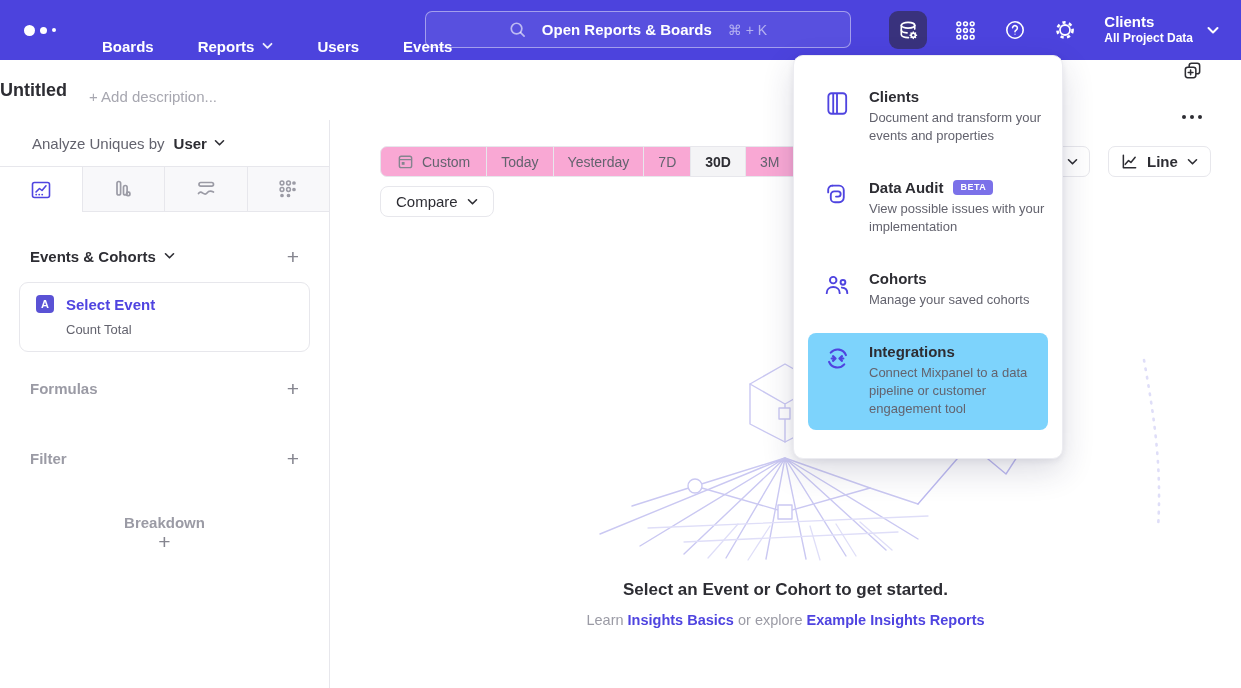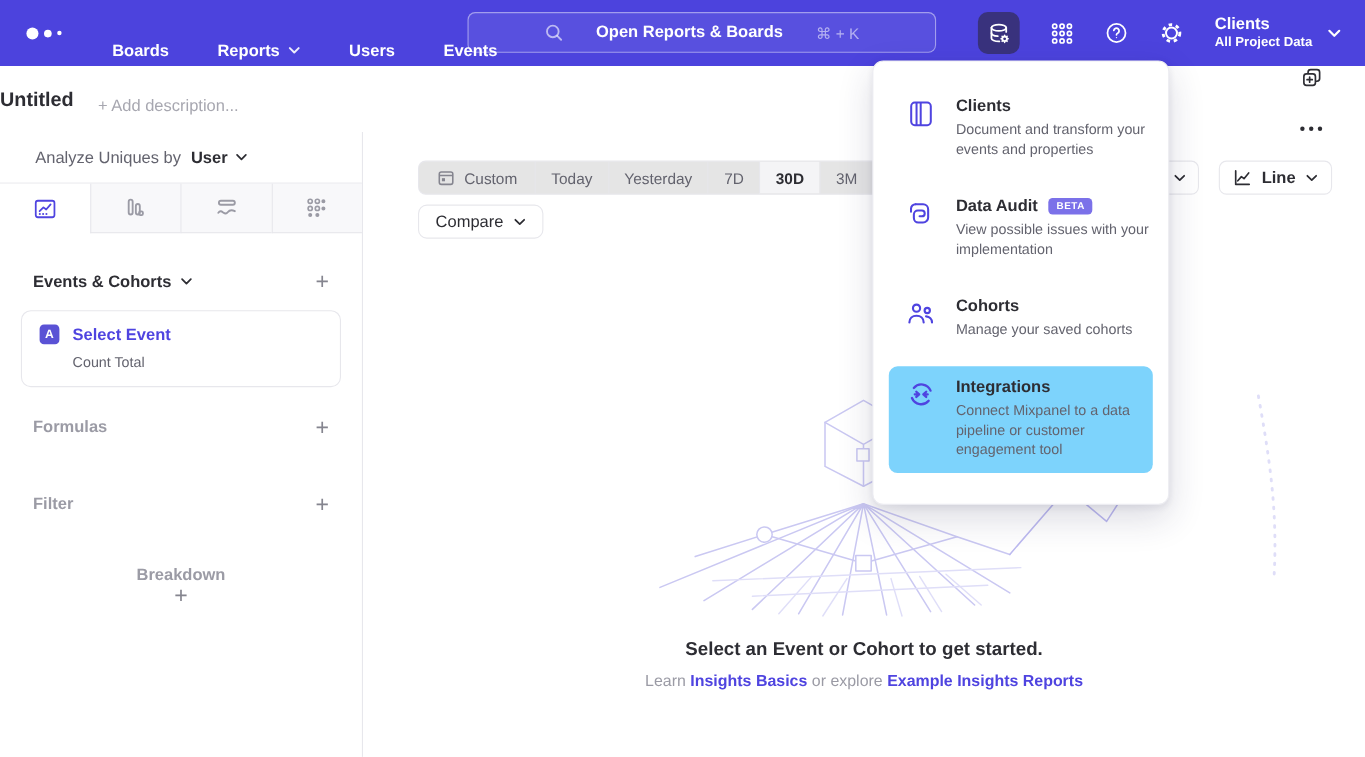--- a/index.html
+++ b/index.html
@@ -10,21 +10,21 @@
   .navbar { position:absolute; left:0; top:0; width:1241px; height:60px;
     background:#4c43dd; display:flex; align-items:center; z-index:10; }
   .logo { display:flex; align-items:center; gap:5px; margin-left:24px; width:52px; }
   .logo i { background:#fff; border-radius:50%; display:block; }
   .logo .d1{width:11px;height:11px;} .logo .d2{width:7px;height:7px;} .logo .d3{width:4px;height:4px;}
   .nav-links { display:flex; align-items:center; gap:44px; margin-left:26px;margin-top:32px; }
   .nav-link { color:#fff; font-size:15px; font-weight:600; display:flex; align-items:center; gap:8px; cursor:pointer; }
   .nav-link svg { opacity:.9; }
   .nav-search { position:absolute; left:425px; top:11px; width:426px; height:37px;
     border:1px solid rgba(255,255,255,.45); background:rgba(255,255,255,.07);
-    border-radius:7px; display:flex; align-items:center; justify-content:center; gap:30px; color:#fff; }
+    border-radius:7px; display:flex; align-items:center; justify-content:center; gap:16px; color:#fff; }
   .nav-search .ph { font-size:15px; font-weight:600; }
   .nav-search .sc { font-size:14px; color:rgba(255,255,255,.55); }
   .nav-right { position:absolute; right:22px; top:0; height:60px; display:flex; align-items:center; gap:28px; color:#fff;padding-left:32px; }
   .icon-btn { display:flex; align-items:center; justify-content:center; cursor:pointer; }
   .icon-btn.active { width:38px; height:38px; background:#39327d; border-radius:9px; }
   .account { display:flex; align-items:center; gap:14px; cursor:pointer; }
   .account .org { font-size:15px; font-weight:700; line-height:1.2; }
   .account .proj { font-size:12px; font-weight:700; line-height:1.3; }
 
   
@@ -59,21 +59,21 @@
     border:1px solid #e7e7ec; border-radius:9px; background:#fff; padding:12px 16px; cursor:pointer; }
   .event-card .r1 { display:flex; align-items:center; gap:12px; }
   .badge-a { width:18px; height:18px; border-radius:4px; background:#5a52d5; color:#fff;
     font-size:11px; font-weight:700; display:flex; align-items:center; justify-content:center; }
   .event-title { font-size:15px; font-weight:600; color:#4f44e0; }
   .event-sub { margin:9px 0 0 30px; font-size:13px; color:#63636e; }
 
   
   .main { position:absolute; left:330px; top:120px; right:0; bottom:0; background:#fff; }
   .date-ctl { position:absolute; left:50px; top:26px; height:31px; display:flex;
-    border:1px solid #e7e7ec; border-radius:7px; overflow:hidden; background:#e5e5e5; }
+    border:1px solid #e7e7ec; border-radius:7px; overflow:hidden; background:#f9a8d4; }
   .seg { display:flex; align-items:center; gap:8px; padding:0 14px; font-size:14px; color:#63636e;
     border-left:1px solid #e7e7ec; cursor:pointer; white-space:nowrap; }
   .seg:first-child { border-left:none; padding:0 16px; }
   .seg.active { background:#f4f4f6; color:#2d2d33; font-weight:700; }
   .stub-btn { position:absolute; left:670px; top:26px; width:90px; height:31px; border:1px solid #e7e7ec;
     border-radius:7px; display:flex; align-items:center; justify-content:flex-end; padding-right:11px;
     color:#2d2d33; cursor:pointer; background:#fff; }
   .line-btn { position:absolute; left:778px; top:26px; height:31px; padding:0 12px;
     border:1px solid #e7e7ec; border-radius:7px; display:flex; align-items:center; gap:9px;
     font-size:15px; font-weight:600; color:#2d2d33; cursor:pointer; background:#fff; }

